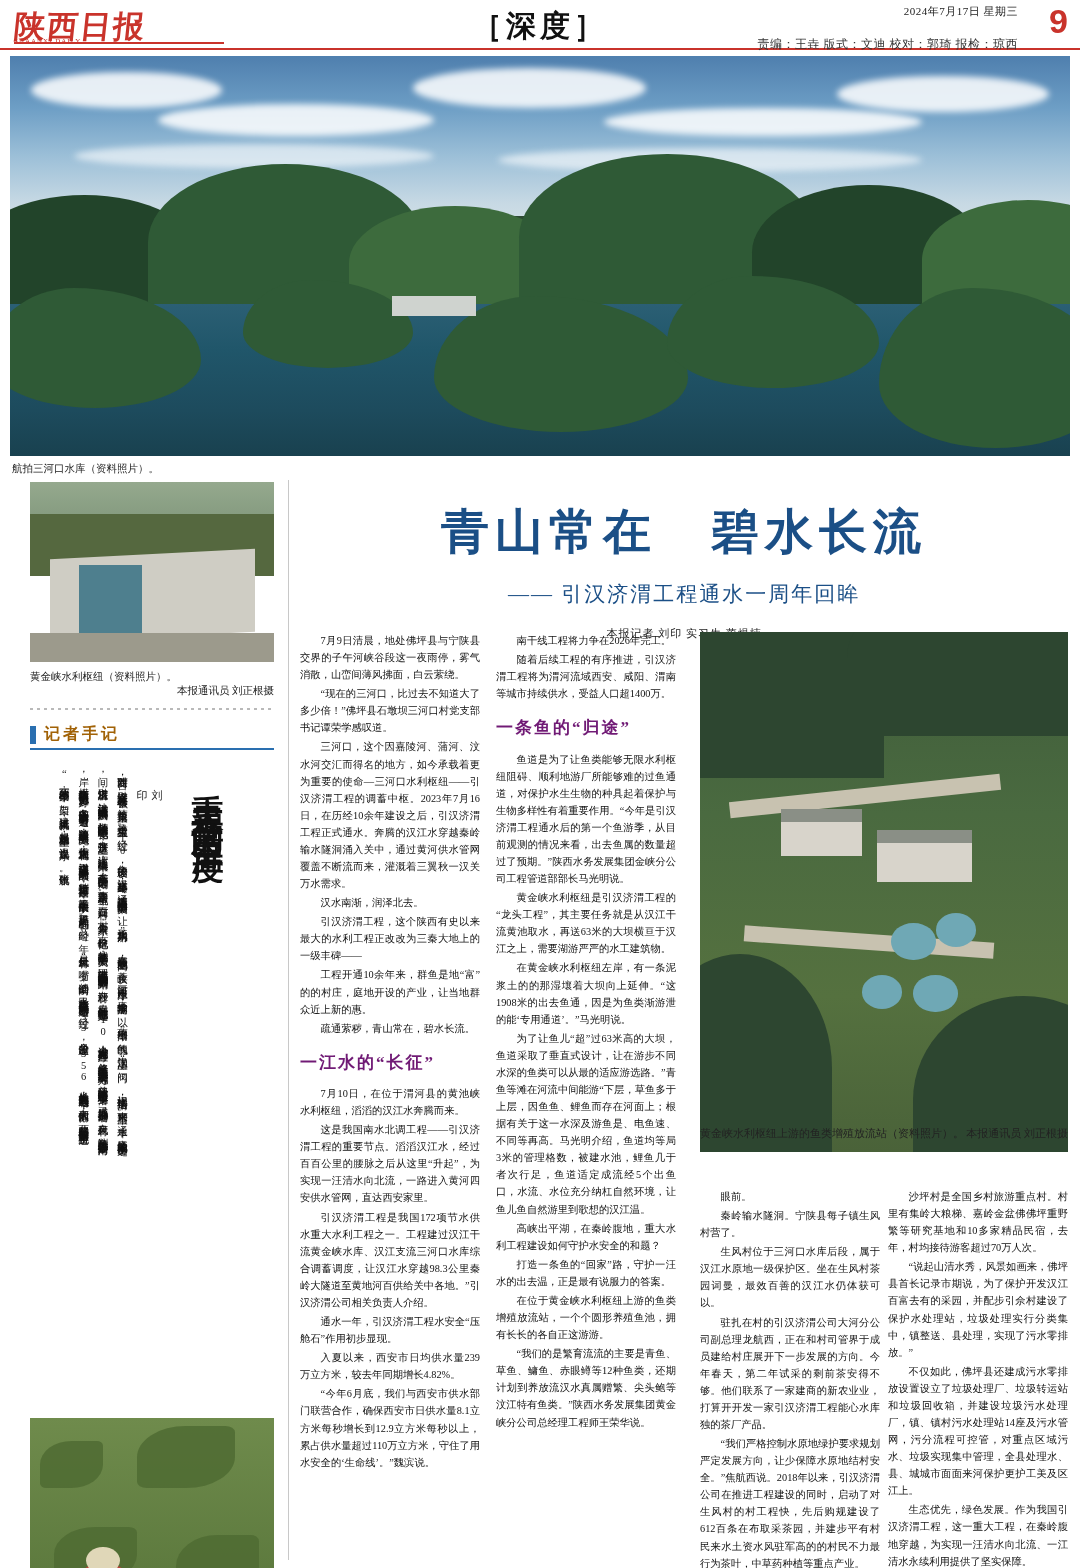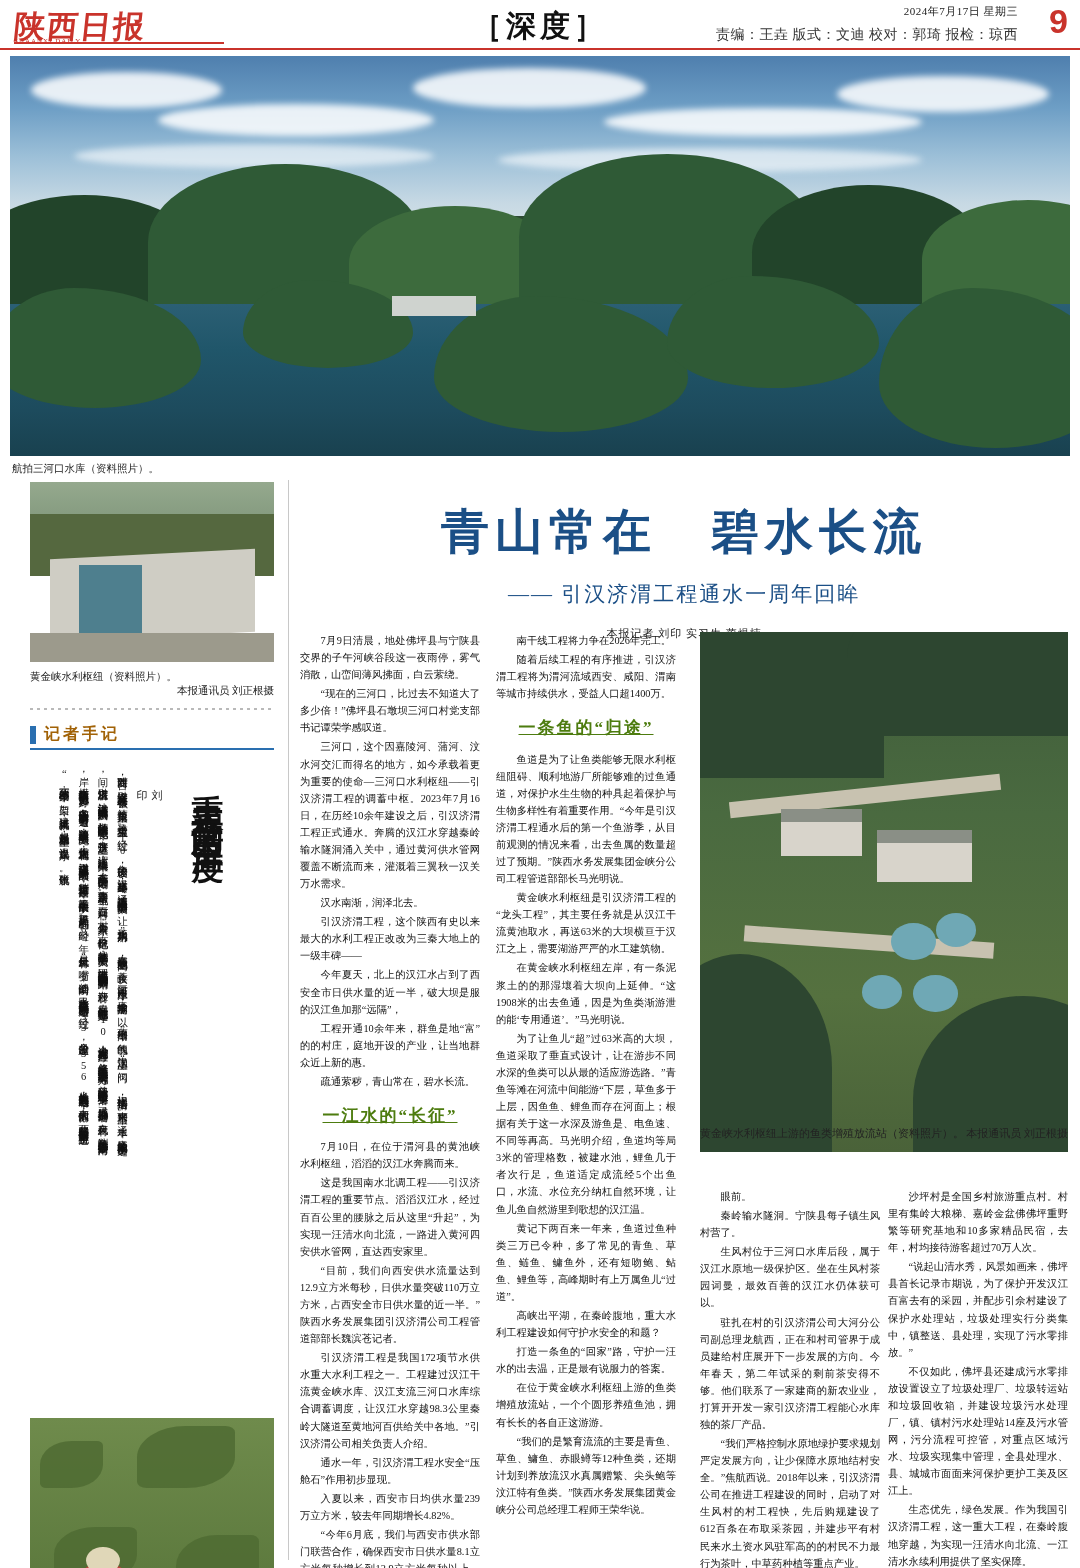--- a/index.html
+++ b/index.html
@@ -18,21 +18,21 @@
     letter-spacing:2px;position:absolute;left:6px;top:2px;transform:skewX(-6deg);
   }
   .logo-rule{position:absolute;left:6px;top:38px;width:210px;height:2px;background:#c9332b;}
   .logo-sub{position:absolute;left:6px;top:33px;font-size:7px;color:#c9332b;letter-spacing:1px;}
   .head-center{
     position:absolute;left:0;right:0;top:6px;text-align:center;
     font-size:30px;font-weight:bold;letter-spacing:4px;color:#111;
   }
   .head-right{position:absolute;right:62px;top:4px;text-align:right;}
   .head-date{font-size:11px;color:#222;letter-spacing:.5px;}
-  .head-credits{font-size:14px;color:#333;margin-top:7px;letter-spacing:.5px;}
+  .head-credits{font-size:12px;color:#333;margin-top:17px;letter-spacing:.5px;}
   .page-num{
     position:absolute;right:12px;top:2px;font-size:34px;font-weight:bold;color:#c9332b;
     font-family:"Liberation Sans",sans-serif;
   }
 
   
   .hero{position:absolute;left:10px;top:56px;width:1060px;height:400px;overflow:hidden;}
   .hero-sky{
     position:absolute;left:0;top:0;width:100%;height:46%;
     background:linear-gradient(180deg,#4f7fae 0%,#6d9ec5 28%,#9dc0d8 55%,#c7d9e4 80%,#d9e4e8 100%);
@@ -104,22 +104,22 @@
   }
   .subhead{
     text-align:center;font-size:21px;letter-spacing:2px;color:#1b4f86;margin-top:16px;
   }
   .byline-main{text-align:center;font-size:11px;color:#222;margin-top:18px;letter-spacing:1px;}
 
   .cols{position:absolute;left:300px;top:632px;width:768px;height:930px;}
   .col{position:absolute;top:0;width:180px;font-size:10.3px;line-height:1.66;text-align:justify;color:#111;}
   .col p{margin:0 0 2px 0;text-indent:2em;}
   .col .sec{
-    text-indent:0;text-align:center;font-size:17px;font-weight:bold;letter-spacing:2px;
-    margin:12px 0 8px 0;color:#4d7c0f;text-decoration:underline;
+    text-indent:0;text-align:left;font-size:17px;font-weight:bold;letter-spacing:2px;
+    margin:12px 0 8px 0;color:#701a75;
   }
   .c1{left:0;}
   .c2{left:196px;}
   .photo4{position:absolute;left:400px;top:0;width:368px;height:520px;overflow:hidden;}
   .p4-bg{position:absolute;inset:0;background:linear-gradient(180deg,#3f5c3a 0%,#4a6a40 35%,#55713f 70%,#4a6239 100%);}
   .p4-ridge{position:absolute;background:#2d4630;border-radius:50% 50% 0 0;}
   .p4-road{position:absolute;background:#c8c2b0;}
   .p4-pond{position:absolute;background:#6fa8b5;border-radius:50%;}
   .p4-bld{position:absolute;background:#d8d4cb;}
   .p4-roof{position:absolute;background:#8a8f86;}
@@ -221,44 +221,41 @@
   </div>
 
   <div class="cols">
 
     <div class="col c1">
       <p>7月9日清晨，地处佛坪县与宁陕县交界的子午河峡谷段这一夜雨停，雾气消散，山峦间薄风拂面，白云萦绕。</p>
       <p>“现在的三河口，比过去不知道大了多少倍！”佛坪县石墩坝三河口村党支部书记谭荣学感叹道。</p>
       <p>三河口，这个因嘉陵河、蒲河、汶水河交汇而得名的地方，如今承载着更为重要的使命—三河口水利枢纽——引汉济渭工程的调蓄中枢。2023年7月16日，在历经10余年建设之后，引汉济渭工程正式通水。奔腾的汉江水穿越秦岭输水隧洞涌入关中，通过黄河供水管网覆盖不断流而来，灌溉着三翼秋一汉关万水需求。</p>
       <p>汉水南渐，润泽北去。</p>
       <p>引汉济渭工程，这个陕西有史以来最大的水利工程正改改为三秦大地上的一级丰碑——</p>
-      <p>今年夏天，北上的汉江水占到了西安全市日供水量的近一半，破大坝是服的汉江鱼加那“远隔”，</p>
       <p>工程开通10余年来，群鱼是地“富”的的村庄，庭地开设的产业，让当地群众近上新的惠。</p>
       <p>疏通萦秽，青山常在，碧水长流。</p>
       <div class="sec">一江水的“长征”</div>
       <p>7月10日，在位于渭河县的黄池峡水利枢纽，滔滔的汉江水奔腾而来。</p>
       <p>这是我国南水北调工程——引汉济渭工程的重要节点。滔滔汉江水，经过百百公里的腰脉之后从这里“升起”，为实现一汪清水向北流，一路进入黄河四安供水管网，直达西安家里。</p>
-      <p>“目前，我们向西安供水流量达到12.9立方米每秒，日供水量突破110万立方米，占西安全市日供水量的近一半。”陕西水务发展集团引汉济渭公司工程管道部部长魏滨苍记者。</p>
       <p>引汉济渭工程是我国172项节水供水重大水利工程之一。工程建过汉江干流黄金峡水库、汉江支流三河口水库综合调蓄调度，让汉江水穿越98.3公里秦岭大隧道至黄地河百供给关中各地。”引汉济渭公司相关负责人介绍。</p>
       <p>通水一年，引汉济渭工程水安全“压舱石”作用初步显现。</p>
       <p>入夏以来，西安市日均供水量239万立方米，较去年同期增长4.82%。</p>
       <p>“今年6月底，我们与西安市供水部门联营合作，确保西安市日供水量8.1立方米每秒增长到12.9立方米每秒以上，累占供水量超过110万立方米，守住了用水安全的‘生命线’。”魏滨说。</p>
 
       <p></p>
     </div>
 
     <div class="col c2">
       <p>南干线工程将力争在2026年完工。</p>
       <p>随着后续工程的有序推进，引汉济渭工程将为渭河流域西安、咸阳、渭南等城市持续供水，受益人口超1400万。</p>
       <div class="sec">一条鱼的“归途”</div>
       <p>鱼道是为了让鱼类能够无限水利枢纽阻碍、顺利地游厂所能够难的过鱼通道，对保护水生生物的种具起着保护与生物多样性有着重要作用。“今年是引汉济渭工程通水后的第一个鱼游季，从目前观测的情况来看，出去鱼属的数量超过了预期。”陕西水务发展集团金峡分公司工程管道部部长马光明说。</p>
       <p>黄金峡水利枢纽是引汉济渭工程的“龙头工程”，其主要任务就是从汉江干流黄池取水，再送63米的大坝横亘于汉江之上，需要湖游严严的水工建筑物。</p>
       <p>在黄金峡水利枢纽左岸，有一条泥浆土的的那湿壤着大坝向上延伸。“这1908米的出去鱼通，因是为鱼类渐游泄的能‘专用通道’。”马光明说。</p>
       <p>为了让鱼儿“超”过63米高的大坝，鱼道采取了垂直式设计，让在游步不同水深的鱼类可以从最的适应游选路。”青鱼等滩在河流中间能游“下层，草鱼多于上层，因鱼鱼、鲤鱼而存在河面上；根据有关于这一水深及游鱼是、电鱼速、不同等再高。马光明介绍，鱼道均等局3米的管理格数，被建水池，鲤鱼几于者次行足，鱼道适定成流经5个出鱼口，水流、水位充分纳杠自然环境，让鱼儿鱼自然游里到歌想的汉江温。</p>
-      <p>黄记下两百来一年来，鱼道过鱼种类三万已令种，多了常见的青鱼、草鱼、鲢鱼、鳙鱼外，还有短吻鲍、鲇鱼、鲤鱼等，高峰期时有上万属鱼儿“过道”。</p>
       <p>高峡出平湖，在秦岭腹地，重大水利工程建设如何守护水安全的和题？</p>
       <p>打造一条鱼的“回家”路，守护一汪水的出去温，正是最有说服力的答案。</p>
       <p>在位于黄金峡水利枢纽上游的鱼类增殖放流站，一个个圆形养殖鱼池，拥有长长的各自正这游游。</p>
       <p>“我们的是繁育流流的主要是青鱼、草鱼、鳙鱼、赤眼鳟等12种鱼类，还期计划到养放流汉水真属赠繁、尖头鲍等汶江特有鱼类。”陕西水务发展集团黄金峡分公司总经理工程师王荣华说。</p>
 
     </div>
 
     <div class="photo4">
       <div class="p4-bg"></div>
       <div class="p4-ridge" style="left:-10%;top:-6%;width:60%;height:34%;"></div>

